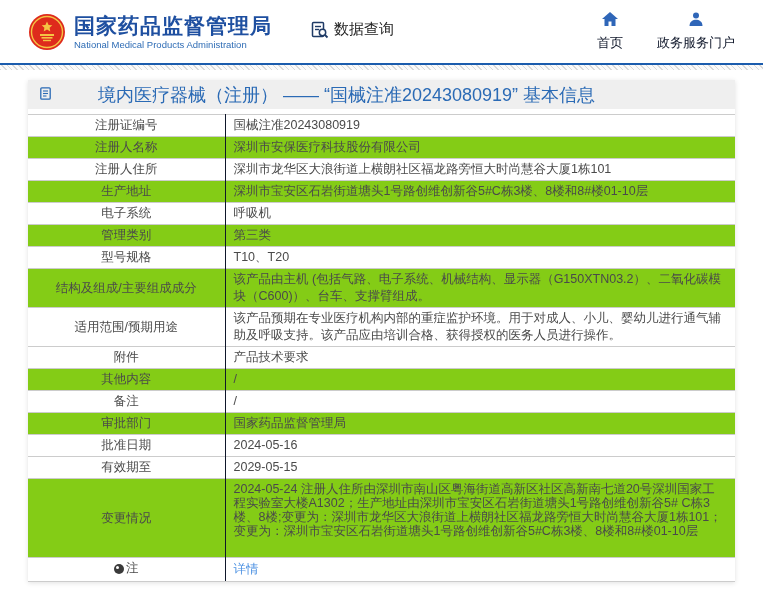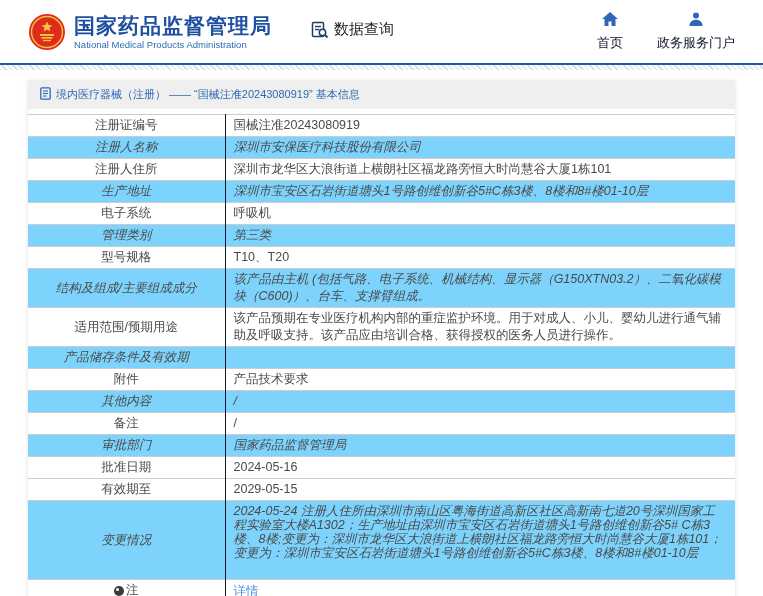--- a/index.html
+++ b/index.html
@@ -16,26 +16,26 @@
   .data-query .dq-label { font-size:15px; color:#222; margin-left:4px; }
   .header-nav { margin-left:auto; display:flex; gap:34px; }
   .nav-item { display:flex; flex-direction:column; align-items:center; cursor:pointer; }
   .nav-item .nav-label { font-size:13px; color:#0f172a; margin-top:4px; }
   .header-rule { height:2px; background:#1b5cad; }
   .header-hatch { height:5px;
     background:repeating-linear-gradient(45deg,#d9d9d9 0 1px,#fafafa 1px 4px); }
   
   .content-wrap { width:707px; margin:10px 0 0 28px; box-shadow:0 1px 5px rgba(0,0,0,.12); background:#fff; }
   .breadcrumb-bar { height:29px; background:#efefef; display:flex; align-items:center;
-    padding:0 12px; color:#2a6ab5; font-size:11px; }
+    padding:0 12px; color:#2a6ab5; font-size:18px;gap:42px; }
   .breadcrumb-bar svg { margin-right:5px; flex:0 0 auto; }
   
   table.info-table { width:100%; border-collapse:collapse; margin-top:5px; table-layout:fixed; }
   .info-table tr.odd  td, .info-table tr.odd  th { background:#ffffff; }
-  .info-table tr.even td, .info-table tr.even th { background:#7dd3fc;font-style:italic; }
+  .info-table tr.even td, .info-table tr.even th { background:#84cc16; }
   .info-table th, .info-table td { border-top:1px solid #cccccc; font-size:12.5px;
     color:#4a4a4a; font-weight:normal; padding:2px 8px; line-height:17px; vertical-align:middle; }
   .info-table tr:last-child th, .info-table tr:last-child td { border-bottom:1px solid #cccccc; }
   .info-table th { width:197px; text-align:center; border-right:1px solid #0f172a; }
   .info-table td { text-align:left; word-break:break-all; }
   .info-table tr.tight td { line-height:14px; padding-top:3px; padding-bottom:19px; }
   .note-label { display:inline-flex; align-items:center; gap:2px; }
   .note-icon { width:10px; height:10px; border-radius:50%; background:#3a3a3a; position:relative; display:inline-block; }
   .note-icon::after { content:""; position:absolute; left:2px; top:2px; width:3px; height:3px;
     border-radius:50%; background:#fff; }
@@ -138,24 +138,20 @@
       <td>T10、T20</td>
     </tr>
     <tr class="even">
       <th>结构及组成/主要组成成分</th>
       <td>该产品由主机 (包括气路、电子系统、机械结构、显示器（G150XTN03.2）、二氧化碳模块（C600)）、台车、支撑臂组成。</td>
     </tr>
     <tr class="odd">
       <th>适用范围/预期用途</th>
       <td>该产品预期在专业医疗机构内部的重症监护环境。用于对成人、小儿、婴幼儿进行通气辅助及呼吸支持。该产品应由培训合格、获得授权的医务人员进行操作。</td>
     </tr>
-    <tr class="even">
-      <th>产品储存条件及有效期</th>
-      <td></td>
-    </tr>
     <tr class="odd">
       <th>附件</th>
       <td>产品技术要求</td>
     </tr>
     <tr class="even">
       <th>其他内容</th>
       <td>/</td>
     </tr>
     <tr class="odd">
       <th>备注</th>

